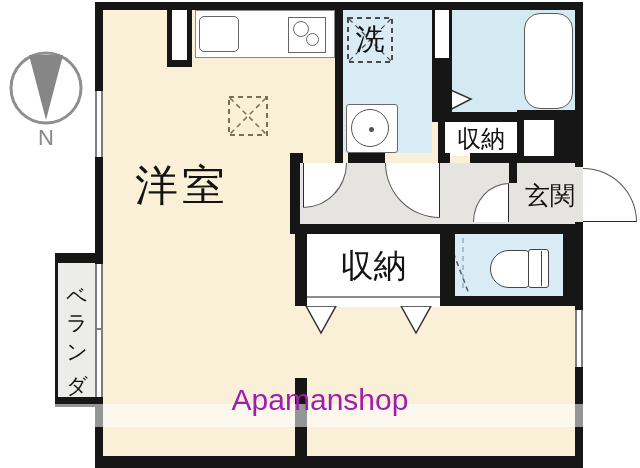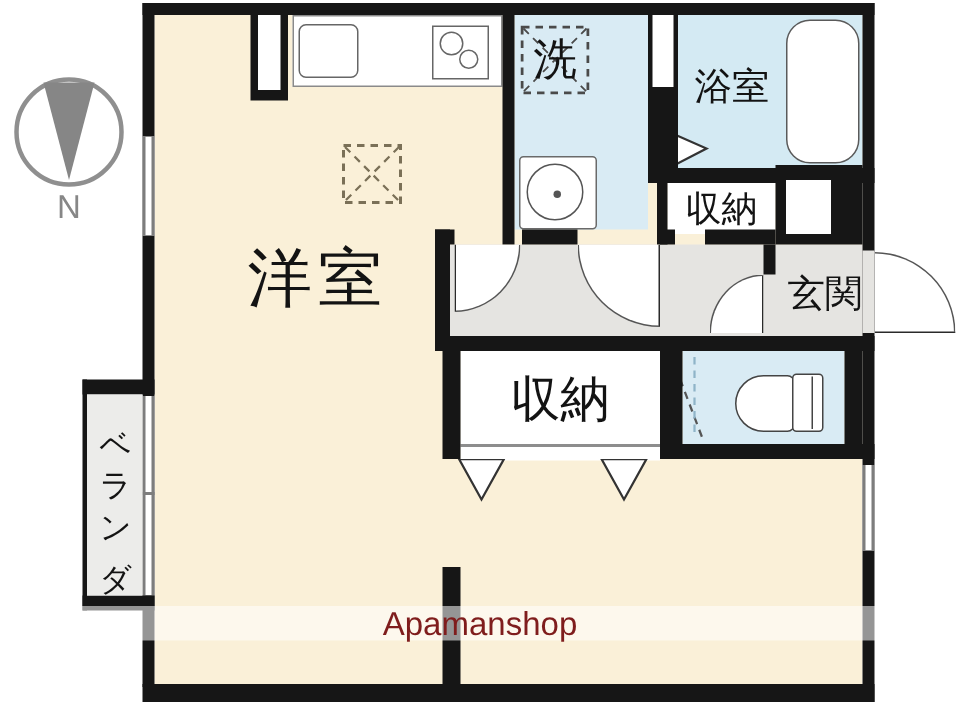--- a/index.html
+++ b/index.html
@@ -44,21 +44,20 @@
     <line x1="2" y1="2" x2="44" y2="44" stroke="#4a4a4a" stroke-width="1.2" stroke-dasharray="5,4"></line>
     <line x1="44" y1="2" x2="2" y2="44" stroke="#4a4a4a" stroke-width="1.2" stroke-dasharray="5,4"></line>
   </svg>
   <div class="lbl" style="left:347px;top:17px;width:46px;height:46px;font-size:29px;background:rgba(217,235,244,0.0);">洗</div>
   <div class="abs" style="left:346px;top:104px;width:52px;height:49px;background:#fff;border:1px solid #6a6a6a;border-radius:3px;box-sizing:border-box;"></div>
   <div class="abs" style="left:351px;top:109px;width:38px;height:38px;background:#fff;border:1.5px solid #555;border-radius:50%;box-sizing:border-box;"></div>
   <div class="abs" style="left:369px;top:127px;width:5px;height:5px;background:#555;border-radius:50%;"></div>
 
   <div class="floor" style="left:452px;top:10px;width:123px;height:102px;background:#D4EAF3;"></div>
   <div class="abs" style="left:524px;top:13px;width:49px;height:96px;background:#fff;border:1.5px solid #5a5a5a;border-radius:16px;box-sizing:border-box;"></div>
-  <div class="lbl" style="left:452px;top:44px;width:72px;height:26px;font-size:25px;">浴室</div>
   <svg class="abs" style="left:444px;top:86px;" width="30" height="28" viewBox="0 0 30 28">
     <polygon points="2,2 27,13 2,26" fill="#ffffff" stroke="#333" stroke-width="1.5"></polygon>
   </svg>
 
   <div class="floor" style="left:445px;top:122px;width:72px;height:34px;background:#ffffff;"></div>
   <div class="lbl" style="left:445px;top:126px;width:72px;height:26px;font-size:24px;">収納</div>
 
   <div class="floor" style="left:300px;top:163px;width:275px;height:61px;background:#E5E4E1;"></div>
   <div class="floor" style="left:575px;top:167px;width:8px;height:55px;background:#E5E4E1;"></div>
   <div class="lbl" style="left:519px;top:182px;width:62px;height:26px;font-size:25px;">玄関</div>
@@ -125,18 +124,18 @@
   <div class="win" style="left:95px;top:264px;width:8px;height:133px;"></div>
   <div class="abs" style="left:95px;top:328px;width:8px;height:2px;background:#7d7d7d;"></div>
   <div class="win" style="left:575px;top:310px;width:8px;height:57px;"></div>
 
   <div class="wall" style="left:55px;top:253px;width:48px;height:10px;"></div>
   <div class="wall" style="left:55px;top:253px;width:3px;height:154px;"></div>
   <div class="wall" style="left:55px;top:397px;width:48px;height:10px;"></div>
   <div class="floor" style="left:58px;top:263px;width:37px;height:134px;background:#ECECEA;"></div>
   <div class="lbl" style="left:60px;top:266px;width:34px;height:128px;font-size:21px;writing-mode:vertical-rl;text-orientation:upright;letter-spacing:5px;">ベランダ</div>
 
-  <div class="lbl" style="left:102px;top:163px;width:220px;height:46px;font-size:43px;letter-spacing:4px;">洋室</div>
+  <div class="lbl" style="left:72px;top:163px;width:220px;height:46px;font-size:43px;letter-spacing:4px;">洋室</div>
 
   <div class="abs" style="left:0;top:404px;width:640px;height:23px;background:rgba(255,255,255,0.55);"></div>
-  <div class="lbl" style="left:0;top:404px;width:640px;height:23px;font-size:22px;color:#7f1d1d;font-family:'Liberation Sans',sans-serif;">Apamanshop</div>
+  <div class="lbl" style="left:0;top:388px;width:640px;height:23px;font-size:30px;color:#a21caf;font-family:'Liberation Sans',sans-serif;">Apamanshop</div>
 
 </div>
 
 </body></html>

